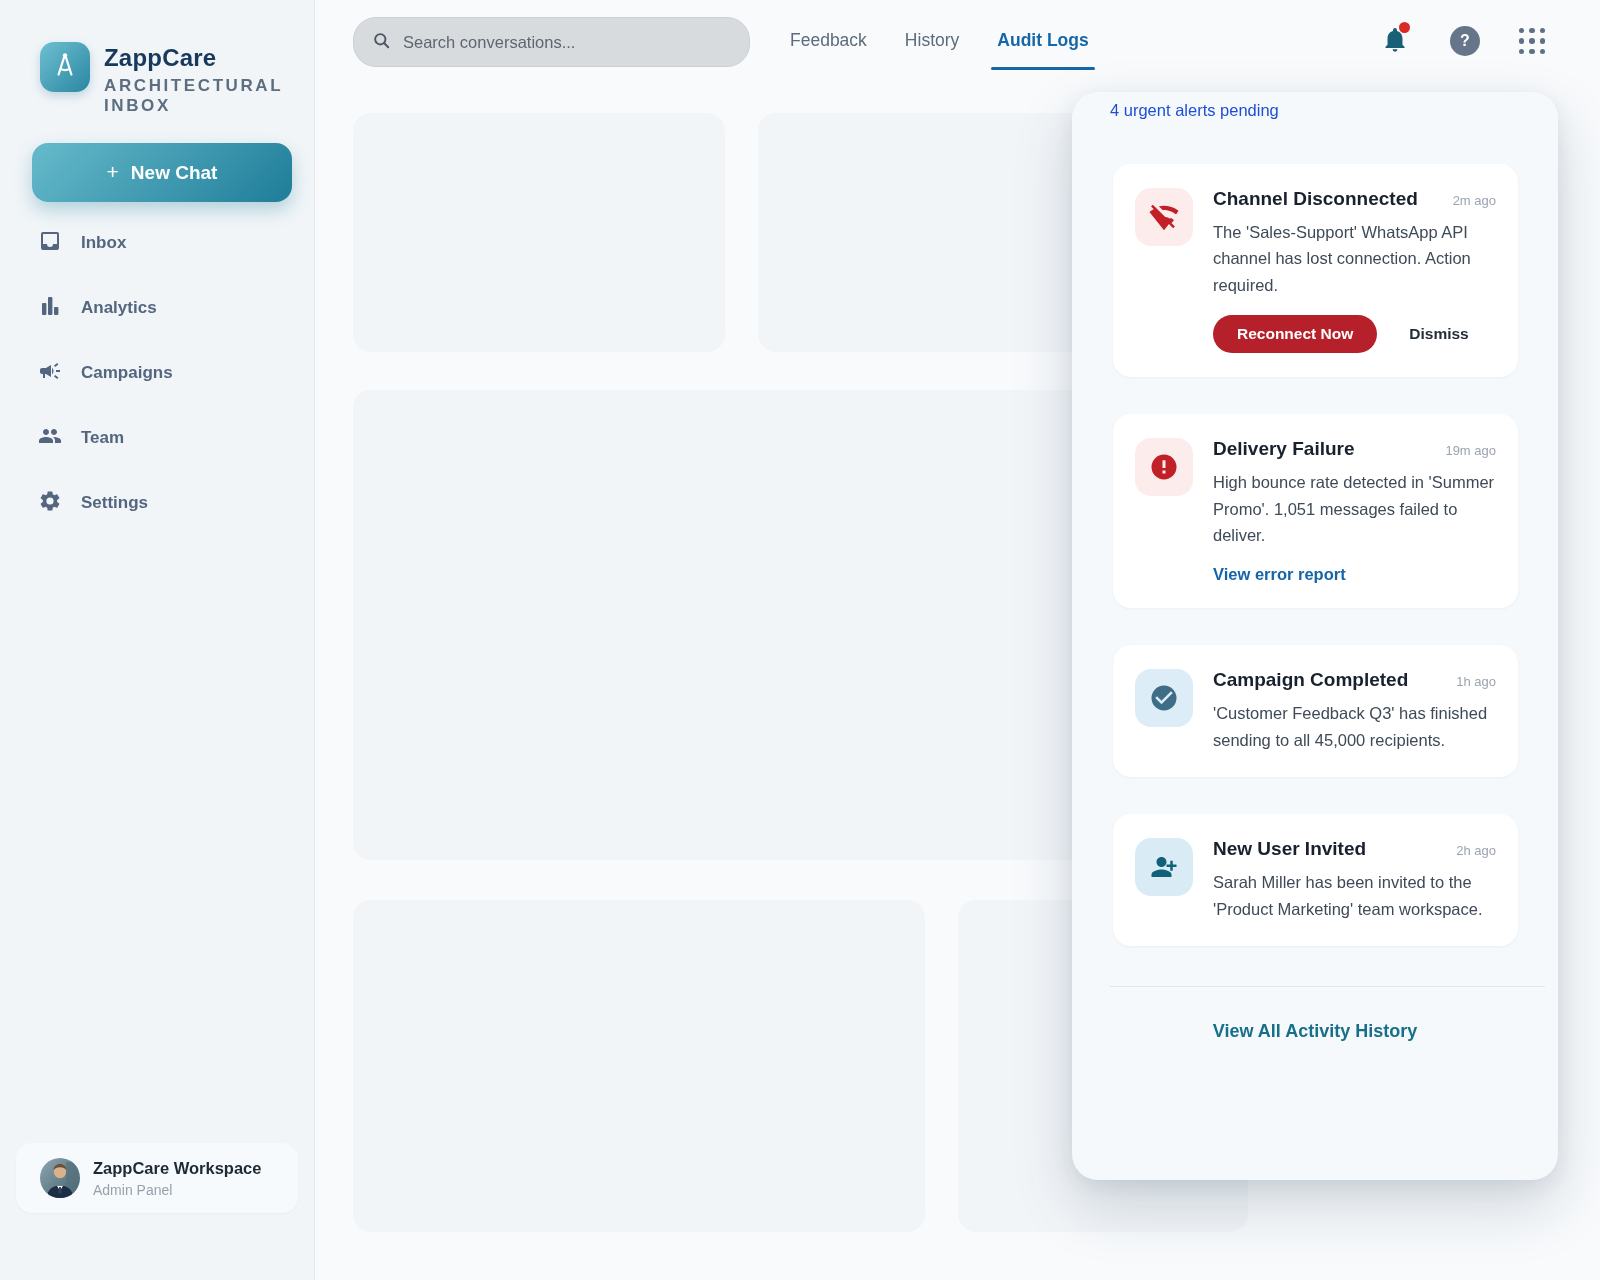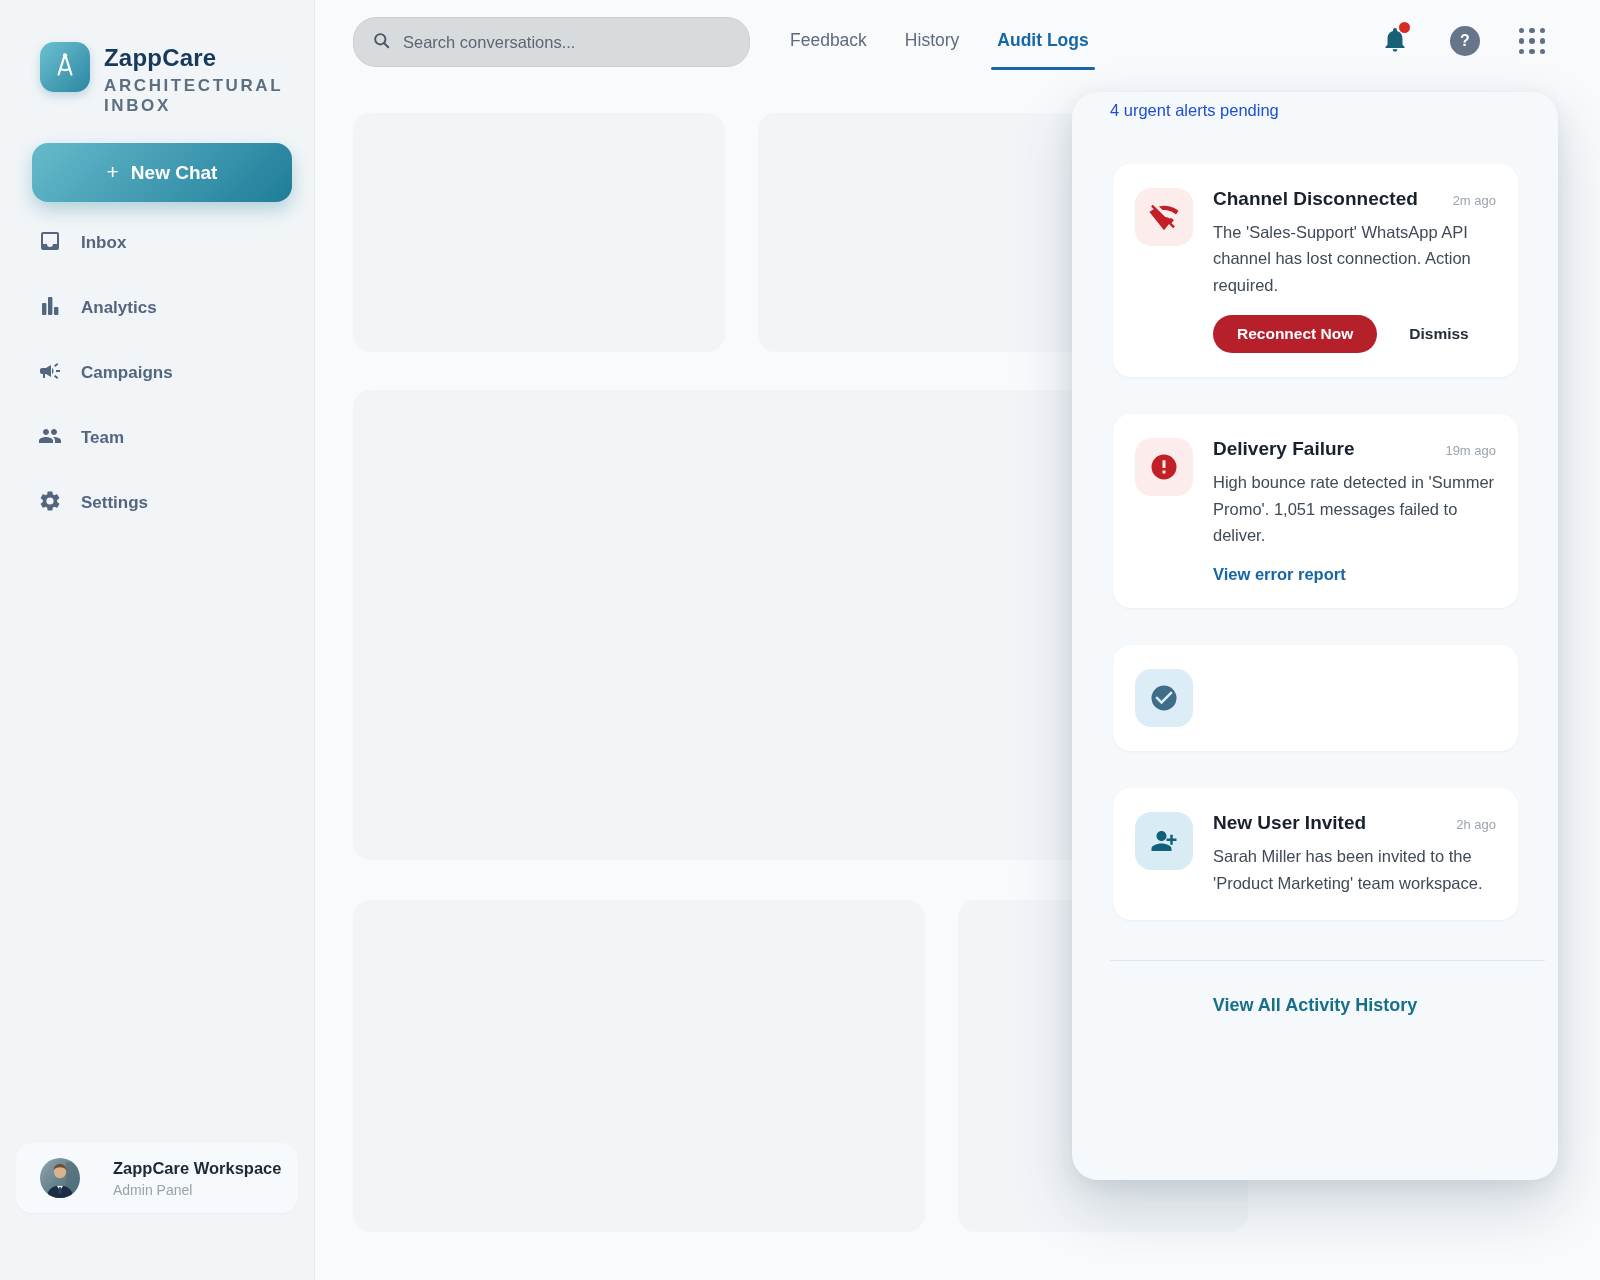--- a/index.html
+++ b/index.html
@@ -28,21 +28,21 @@
     box-shadow:0 8px 18px rgba(32,125,153,.30); }
   .new-chat .plus { font-size:21px; font-weight:400; margin-top:-2px; }
   .nav { position:absolute; left:30px; top:221px; width:255px;
     display:flex; flex-direction:column; gap:21px; }
   .nav-item { height:44px; display:flex; align-items:center; gap:19px;
     padding-left:8px; border-radius:10px; cursor:pointer; color:#54667f; }
   .nav-item svg { width:24px; height:24px; flex:none; }
   .nav-item .nav-label { font-size:17px; font-weight:600; }
   .ws-card { position:absolute; left:16px; top:1143px; width:282px; height:70px;
     background:#f7fafc; border-radius:16px; display:flex; align-items:center;
-    padding-left:24px; gap:33px; cursor:pointer;
+    padding-left:24px; gap:13px; cursor:pointer;
     box-shadow:0 1px 2px rgba(40,60,80,.04); }
   .ws-avatar { width:40px; height:40px; border-radius:50%; overflow:hidden; flex:none; }
   .ws-name { font-size:16.5px; font-weight:700; color:#1e2936; }
   .ws-role { font-size:14px; font-weight:400; color:#97a1ad; margin-top:4px; }
   
   .search-bar { position:absolute; left:353px; top:17px; width:397px; height:50px;
     background:#d8dbde; border:1px solid #cbcfd4; border-radius:23px;
     display:flex; align-items:center; padding:0 18px; gap:12px; z-index:3; }
   .search-bar svg { width:19px; height:19px; color:#4b5563; flex:none; }
   .search-input { border:none; outline:none; background:transparent; width:100%;
@@ -270,20 +270,27 @@
       </div>
       <p class="ntext">High bounce rate detected in 'Summer Promo'. 1,051 messages failed to deliver.</p>
     <a class="nlink">View error report</a></div>
   </div>
       <div class="ncard">
     <div class="nicon slate">
           <svg viewBox="0 0 24 24" fill="currentColor">
             <path d="M12 2a10 10 0 1 0 0 20 10 10 0 0 0 0-20zm-2 15-5-5 1.41-1.41L10 14.17l7.59-7.59L19 8l-9 9z"></path>
           </svg>
         </div>
+    <div class="nbody">
+      <div class="nhead">
+        <span class="ntitle">Campaign Completed</span>
+        <span class="ntime">1h ago</span>
+      </div>
+      <p class="ntext">'Customer Feedback Q3' has finished sending to all 45,000 recipients.</p>
+    </div>
   </div>
       <div class="ncard">
     <div class="nicon teal">
           <svg viewBox="0 0 24 24" fill="currentColor">
             <path d="M10 12c2.21 0 4-1.79 4-4s-1.79-4-4-4-4 1.79-4 4 1.79 4 4 4zm9-2V7h-2v3h-3v2h3v3h2v-3h3v-2h-3zm-9 4c-2.67 0-8 1.34-8 4v2h16v-2c0-2.66-5.33-4-8-4z"></path>
           </svg>
         </div>
     <div class="nbody">
       <div class="nhead">
         <span class="ntitle">New User Invited</span>

